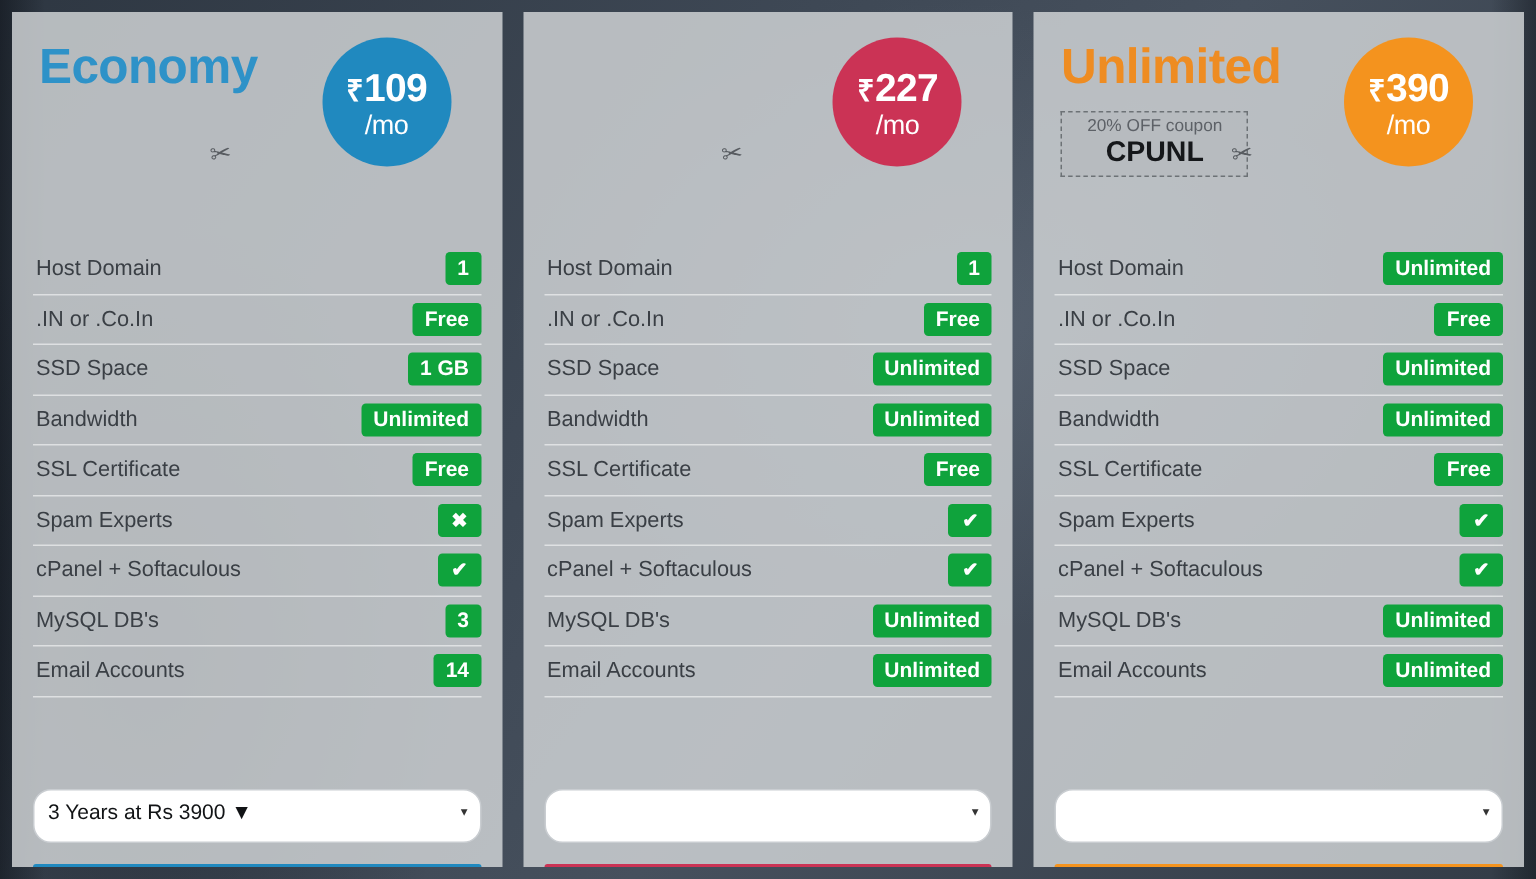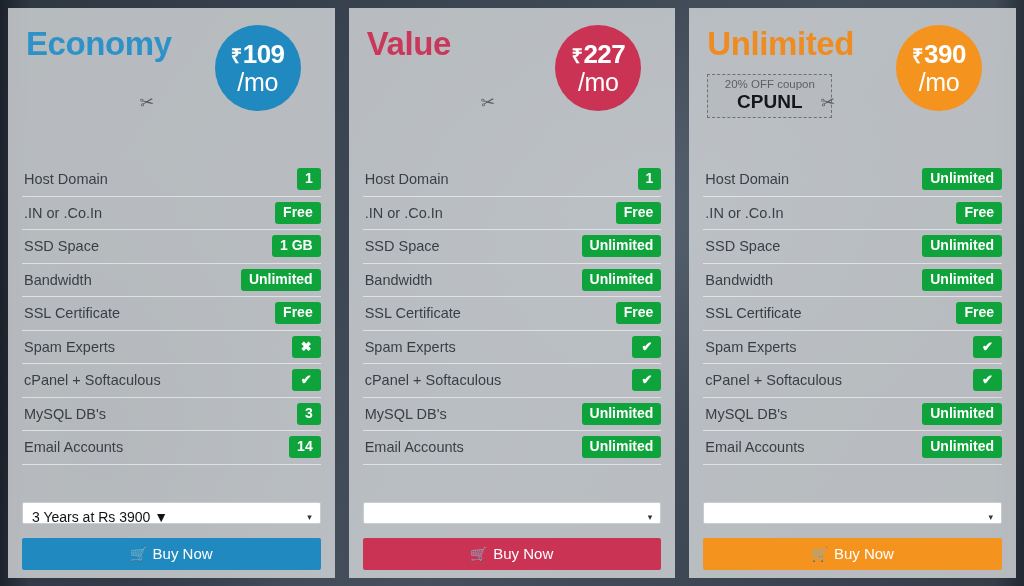--- a/index.html
+++ b/index.html
@@ -130,21 +130,21 @@
     font-weight: bold;
     letter-spacing: -0.5px;
     white-space: nowrap;
   }
   .price-amount .rupee {
     font-size: 20px;
     font-weight: bold;
     margin-right: 1px;
   }
   .price-per {
-    font-size: 25px;
+    font-size: 18px;
     margin-top: 3px;
     letter-spacing: -0.3px;
   }
 
   
   .features {
     flex: 0 0 auto;
     padding: 0;
     margin: 0;
     list-style: none;
@@ -185,28 +185,29 @@
   }
 
   
   .card-foot {
     margin-top: auto;
     padding-bottom: 8px;
   }
   .term-select {
     display: block;
     width: 100%;
-    height: 22px;
+    height: 36px;
     background: #ffffff;
     border: 1px solid #c9cdd1;
-    border-radius: 2px;
+    border-radius: 12px;
     box-sizing: border-box;
     position: relative;
     margin-bottom: 14px;
     font-family: "Liberation Sans", sans-serif;
+    margin-top: 34px;
   }
   .term-select .sel-text {
     position: absolute;
     left: 9px;
     top: 0;
     line-height: 28px;
     font-size: 14px;
     color: #111315;
     white-space: nowrap;
   }
@@ -293,21 +294,20 @@
         <div class="card-foot">
           <div class="term-select">
             <span class="sel-text">3 Years at Rs 3900 ▼</span>
             <span class="sel-caret">▾</span>
           </div>
           <button class="buy-btn" style="background: rgb(32, 137, 191);"><span class="cart-glyph">🛒</span><span>Buy Now</span></button>
         </div>
       </div>
       <div class="card">
         <div class="card-head">
-          <div class="plan-name" style="color: rgb(201, 56, 90);">Value</div>
           <span class="scissors">✂</span>
           <div class="price-circle" style="background: rgb(203, 51, 85);">
             <div class="price-amount"><span class="rupee">₹</span><span>227</span></div>
             <div class="price-per">/mo</div>
           </div>
         </div>
         <ul class="features">
           <li class="feature-row">
             <span class="feature-label">Host Domain</span>
             <span class="badge" style="background: rgb(15, 163, 60);">1</span>

